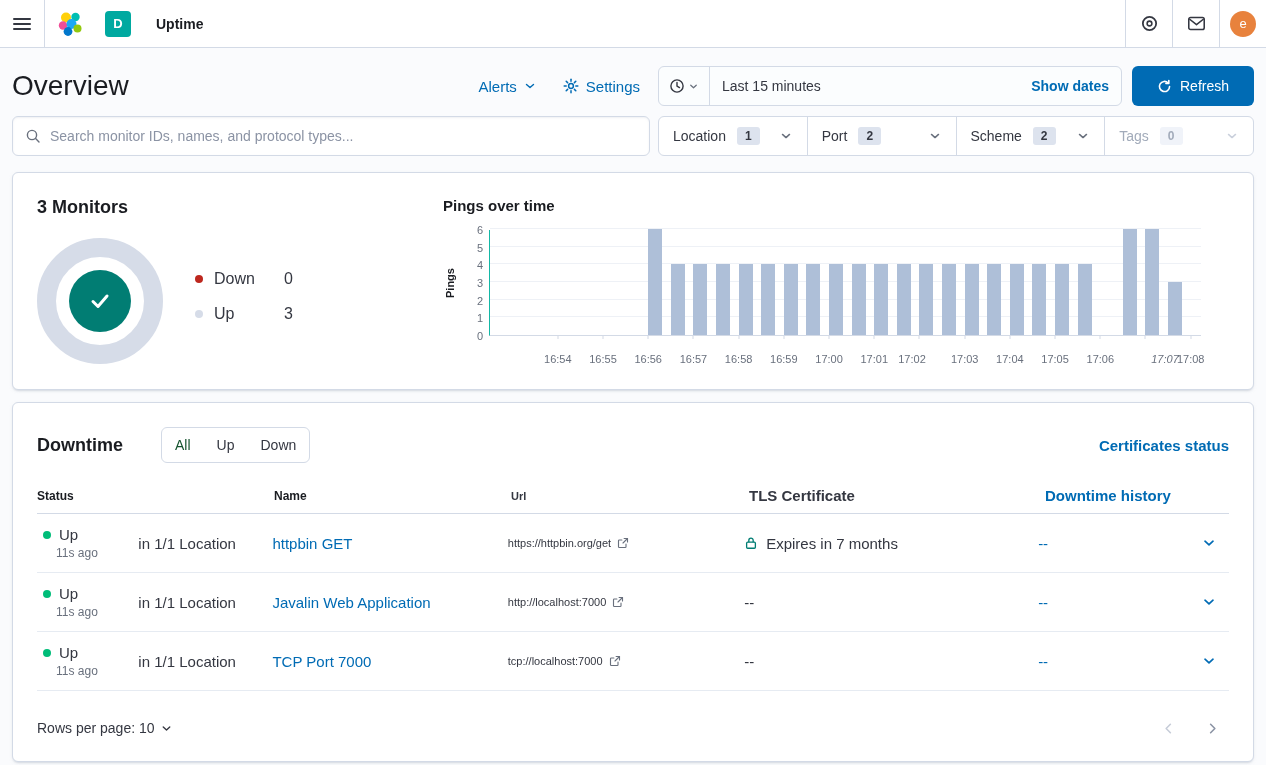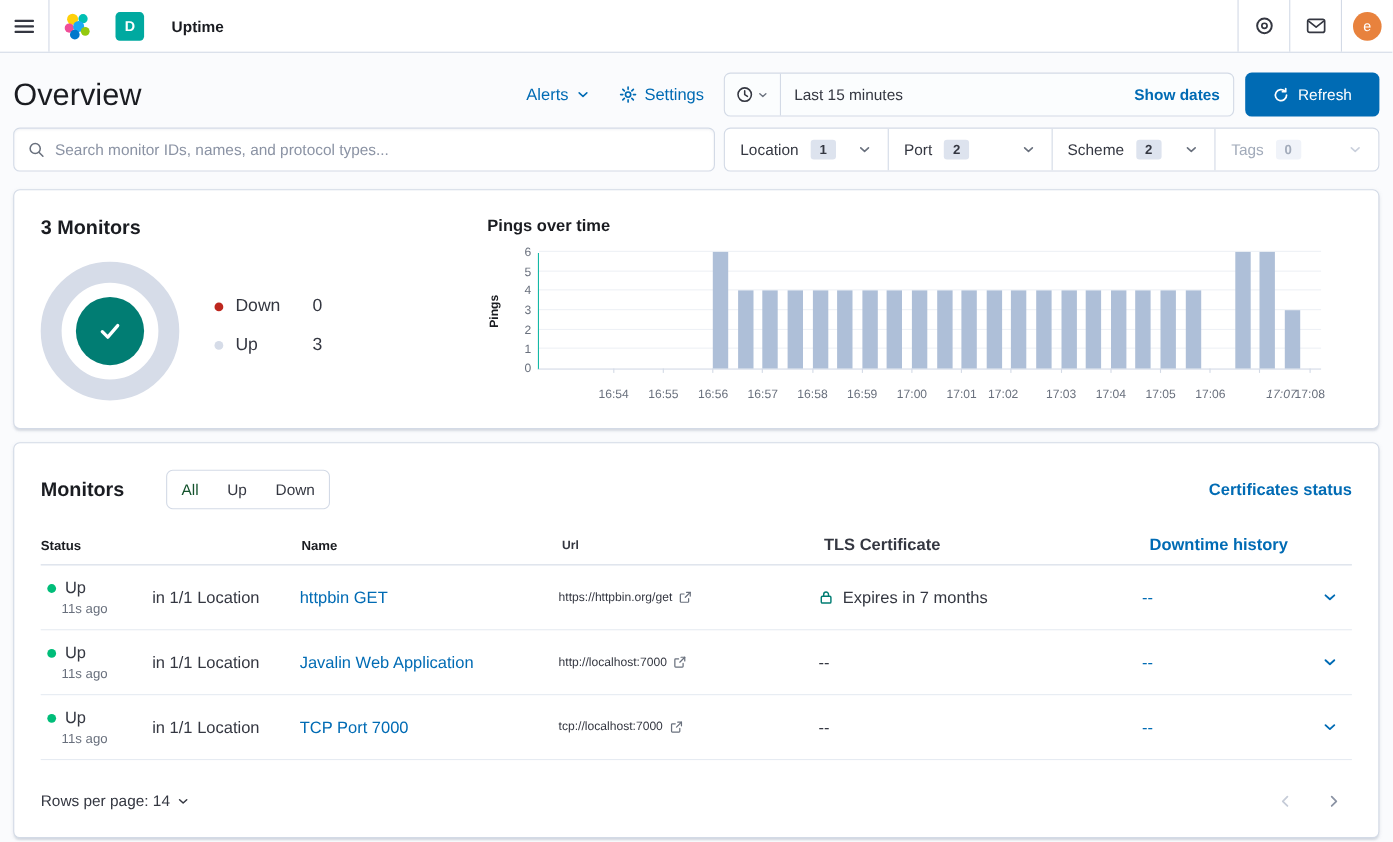--- a/index.html
+++ b/index.html
@@ -375,21 +375,21 @@
             <div class="xtick" style="left: 655.492px;"></div>
             <div class="xlabel" style="left: 700.698px;">17:08</div>
             <div class="xtick" style="left: 700.698px;"></div>
           </div>
       </div>
     </div>
   </section>
 
   <section class="panel monitors-panel">
     <div class="monitors-header">
-      <h2>Monitors</h2>
+      <h2>Downtime</h2>
       <div class="filter-tabs" id="status-tabs">
           <button class="tab active">All</button>
           <button class="tab">Up</button>
           <button class="tab">Down</button>
         </div>
       <a class="cert-link">Certificates status</a>
     </div>
     <div>
       <div class="thead" id="table-head">
           <div class="th col-status">Status</div>
@@ -506,21 +506,21 @@
                     <path d="M4 6.2l4 3.6 4-3.6" stroke="#006bb4" stroke-width="1.7" stroke-linecap="round" stroke-linejoin="round"></path>
                   </svg>
                 </span>
               </button>
             </div>
           </div>
         </div>
     </div>
     <div class="table-footer">
       <button class="rpp">
-        <span>Rows per page: 14</span>
+        <span>Rows per page: 10</span>
         <span class="icon">
           <svg width="13" height="13" viewBox="0 0 16 16" fill="none">
               <path d="M4 6.2l4 3.6 4-3.6" stroke="#343741" stroke-width="1.7" stroke-linecap="round" stroke-linejoin="round"></path>
             </svg>
         </span>
       </button>
       <div class="pagination">
         <button>
           <span class="icon">
             <svg width="15" height="15" viewBox="0 0 16 16" fill="none">

